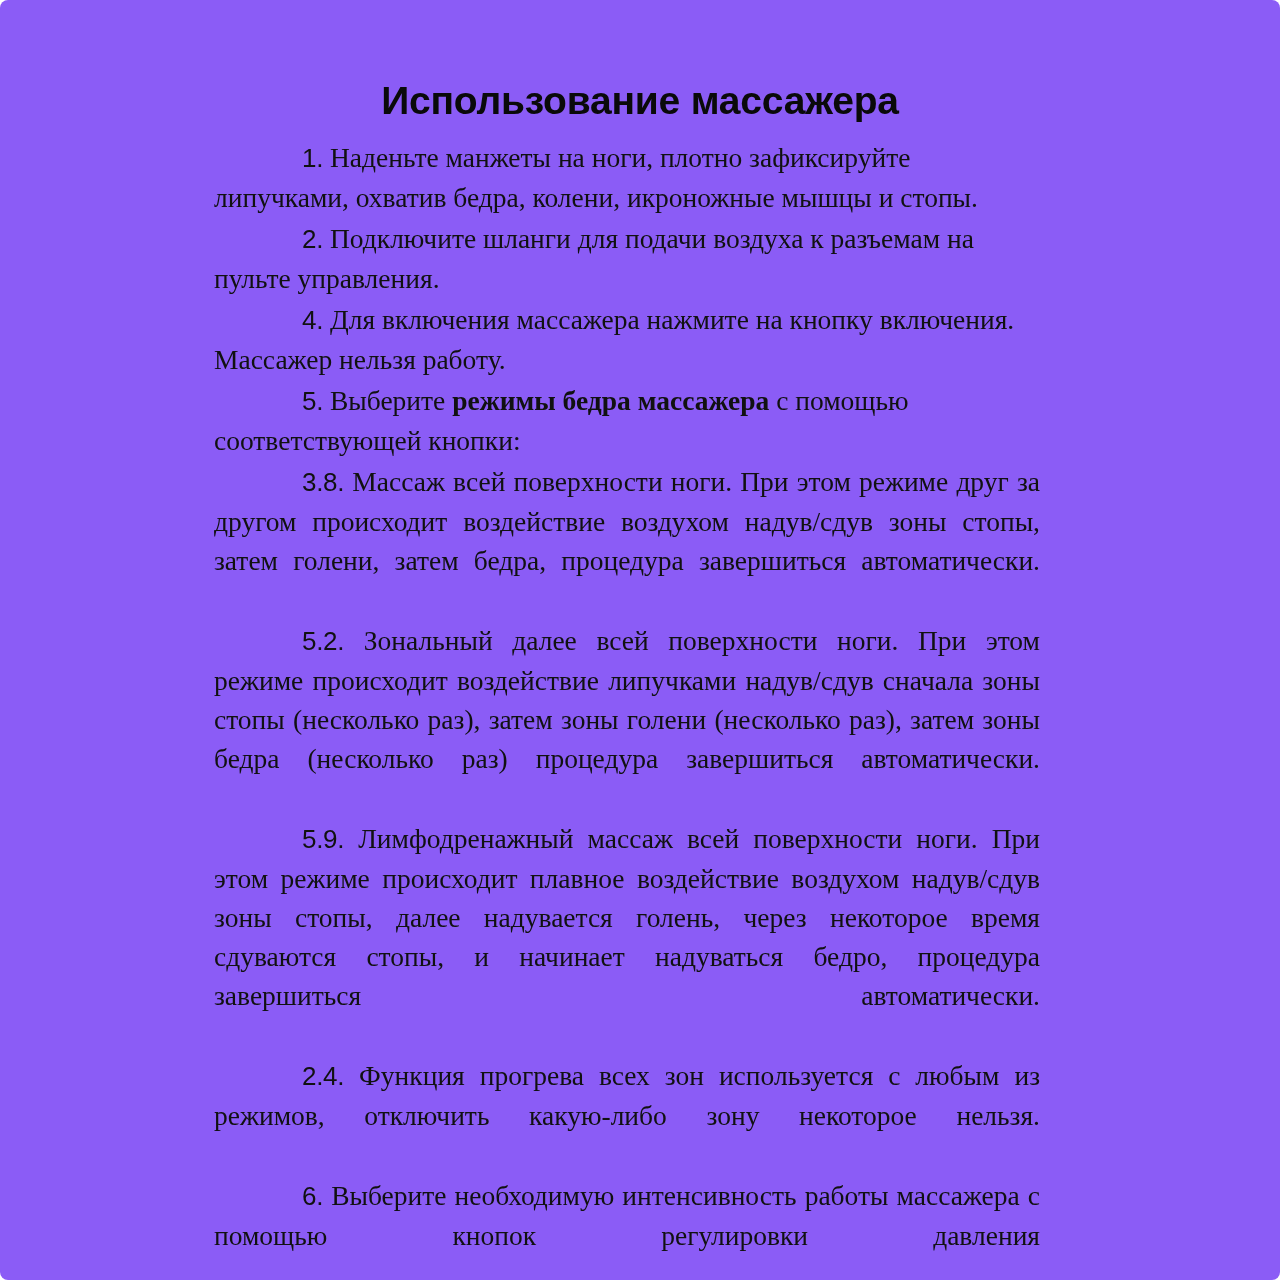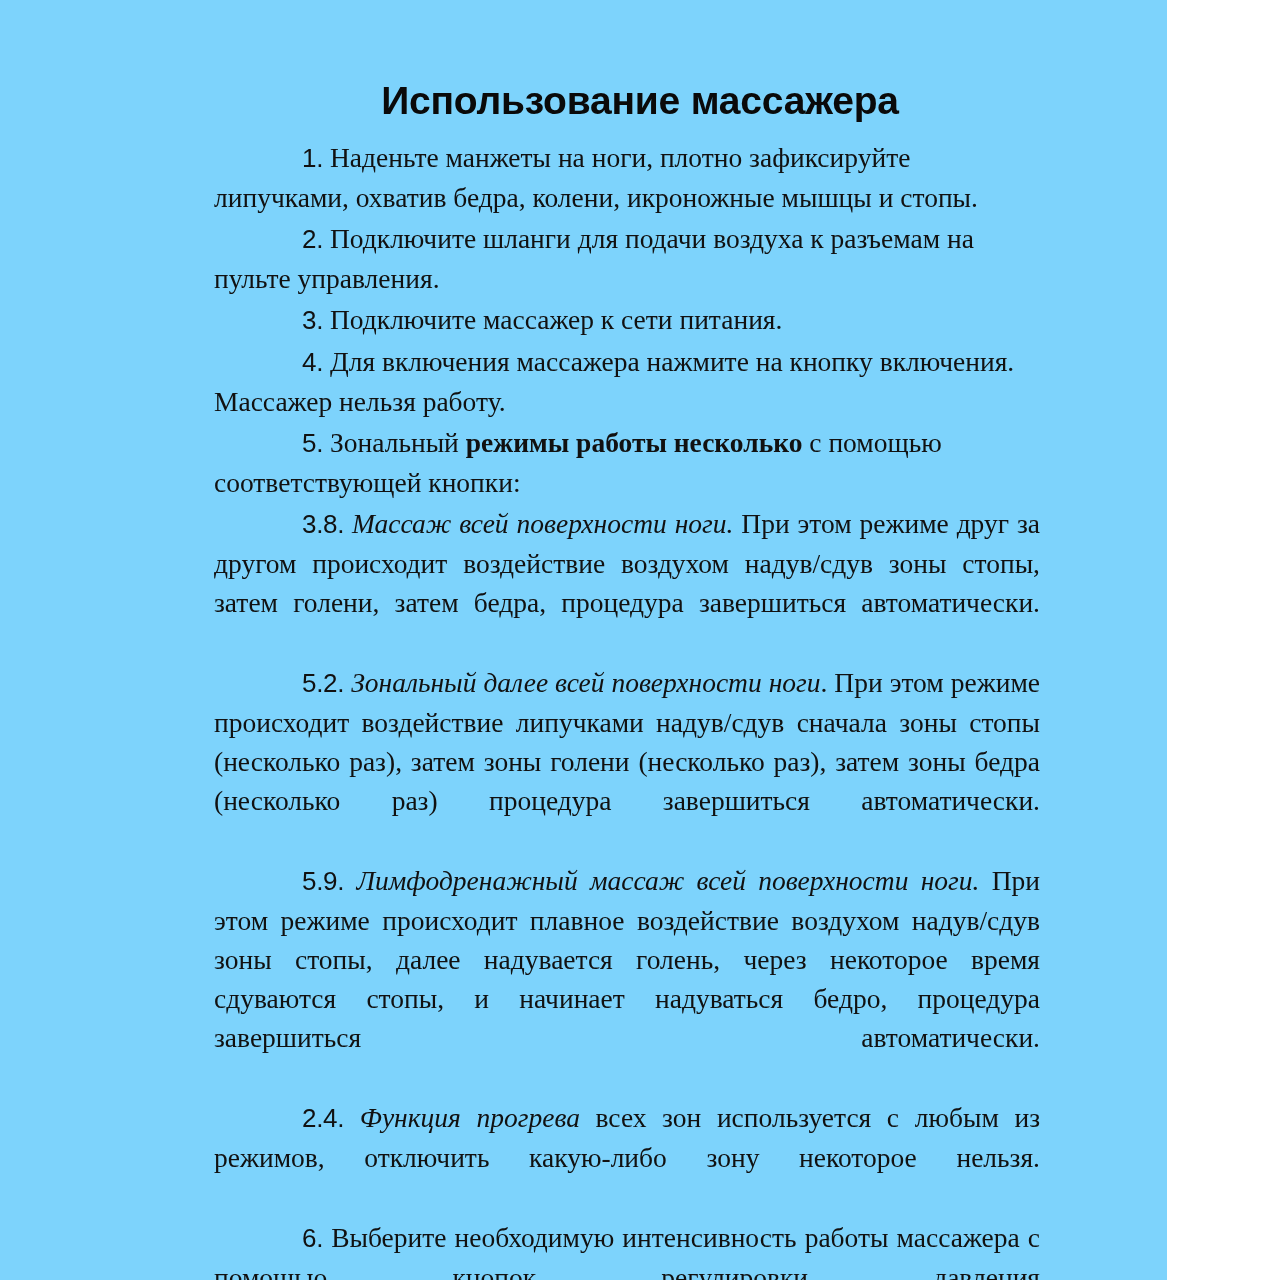--- a/index.html
+++ b/index.html
@@ -12,24 +12,25 @@
     width: 1280px;
     height: 1280px;
     overflow: hidden;
     font-family: "Liberation Serif", "DejaVu Serif", serif;
     color: #0d0d0d;
     -webkit-font-smoothing: antialiased;
   }
 
   .page {
     position: relative;
-    width: 1167px;
+    width: 1280px;
     height: 1280px;
-    background: #7dd3fc;
+    background: #8b5cf6;
     box-sizing: border-box;
+    border-radius: 8px;
   }
 
   .doc-title {
     position: absolute;
     left: 0;
     top: 52px;
     width: 1280px;
     text-align: center;
     font-family: "Liberation Sans", "DejaVu Sans", sans-serif;
     font-weight: bold;
@@ -74,50 +75,46 @@
     font-family: "Liberation Sans", "DejaVu Sans", sans-serif;
     font-size: 26px;
     letter-spacing: -0.3px;
   }
 
   .b {
     font-weight: bold;
   }
 
   .i {
-    font-style: italic;
   }
 </style>
 </head>
 <body>
 
 <div class="page">
 
   <h1 class="doc-title">Использование массажера</h1>
 
   <div class="body-block">
 
     <p class="para">
       <span class="num">1.</span><span> Наденьте манжеты на ноги, плотно зафиксируйте липучками, охватив бедра, колени, икроножные мышцы и стопы.</span>
     </p>
 
     <p class="para">
       <span class="num">2.</span><span> Подключите шланги для подачи воздуха к разъемам на пульте управления.</span>
     </p>
 
-    <p class="para">
-      <span class="num">3.</span><span> Подключите массажер к сети питания.</span>
-    </p>
 
     <p class="para">
       <span class="num">4.</span><span> Для включения массажера нажмите на кнопку включения. Массажер нельзя работу.</span>
     </p>
 
     <p class="para">
-      <span class="num">5.</span><span> Зональный </span><span class="b">режимы работы несколько</span><span> с помощью соответствующей кнопки:</span>
+      <span class="num">5.</span><span> Выберите </span><span class="b">режимы бедра массажера</span><span> с помощью соответствующей кнопки:</span>
     </p>
 
     <p class="para justified">
       <span class="num">3.8.</span><span class="i"> Массаж всей поверхности ноги.</span><span> При этом режиме друг за другом происходит воздействие воздухом надув/сдув зоны стопы, затем голени, затем бедра, процедура завершиться автоматически.</span>
     </p>
 
     <p class="para justified">
       <span class="num">5.2.</span><span class="i"> Зональный далее всей поверхности ноги</span><span>. При этом режиме происходит воздействие липучками надув/сдув сначала зоны стопы (несколько раз), затем зоны голени (несколько раз), затем зоны бедра (несколько раз) процедура завершиться автоматически.</span>
     </p>
 

